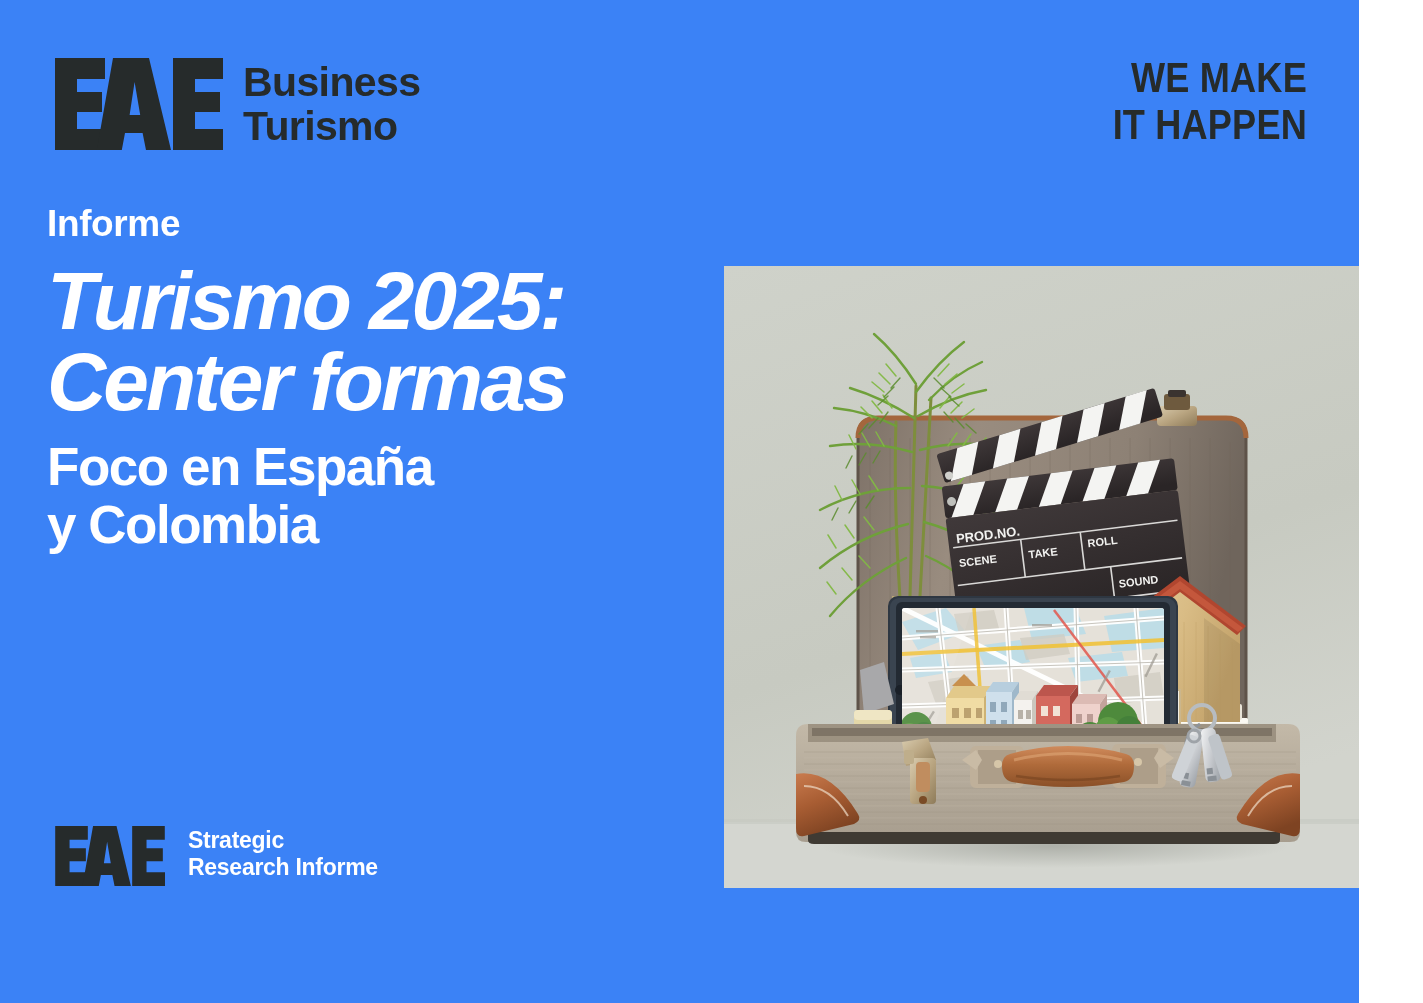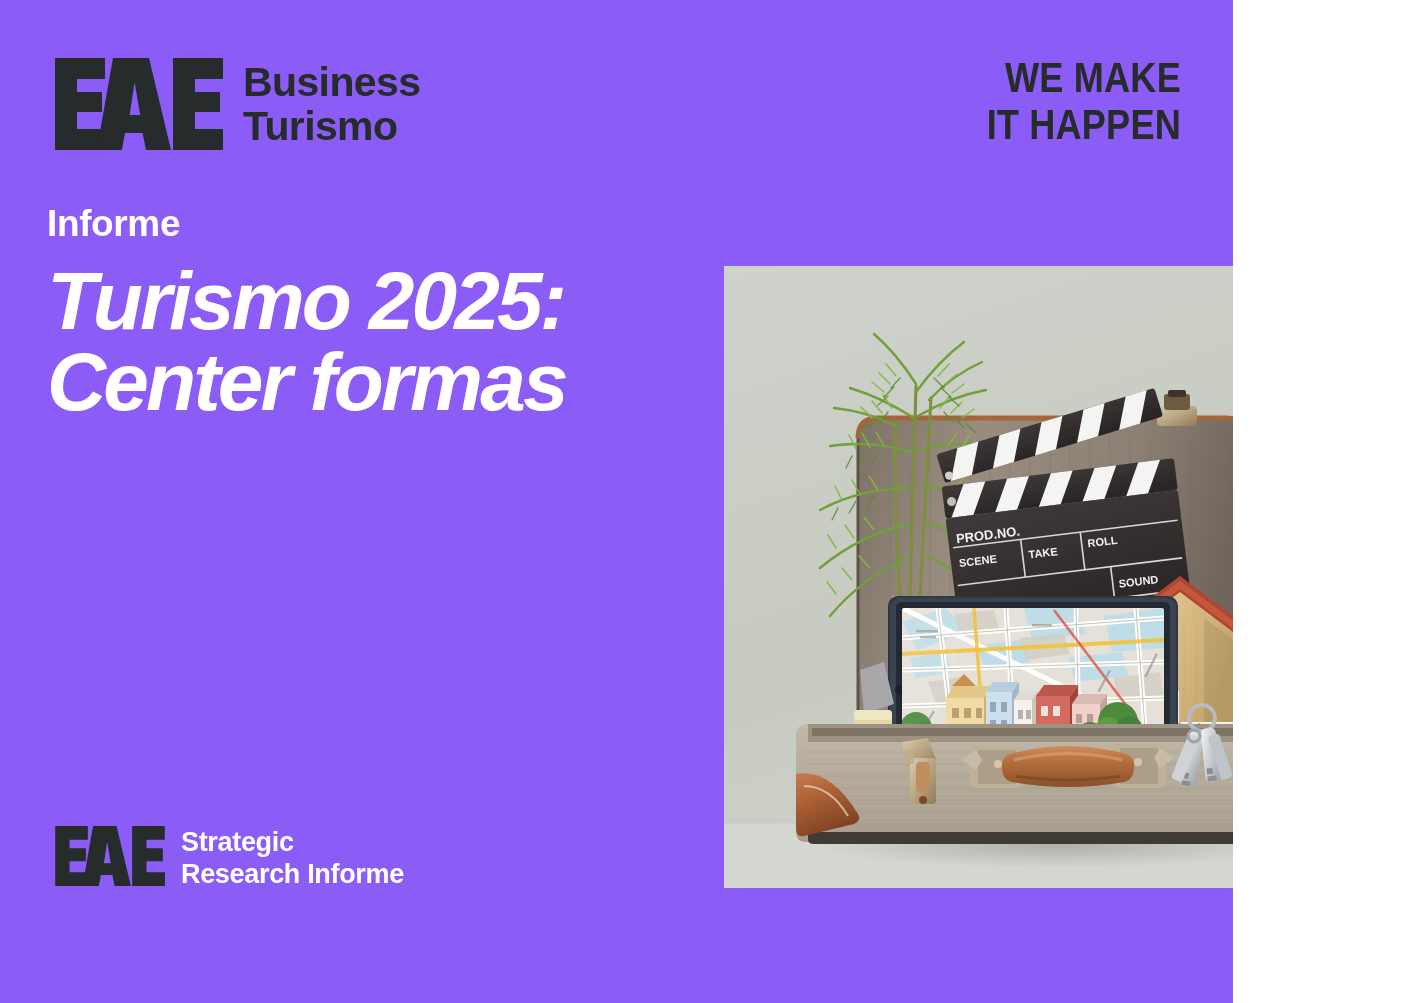--- a/index.html
+++ b/index.html
@@ -3,23 +3,23 @@
 <meta charset="utf-8">
 <style>
   * { margin:0; padding:0; box-sizing:border-box; }
   html,body{ background:#ffffff; }
   body{
     font-family:"Liberation Sans", sans-serif;
     -webkit-font-smoothing:antialiased;
   }
   #cover{
     position:relative;
-    width:1233px;
+    width:1359px;
     height:1003px;
-    background:#8b5cf6;
+    background:#3b82f6;
     overflow:hidden;
   }
 
   
   #brand-top{
     position:absolute;
     left:55px; top:58px;
     display:flex;
     align-items:flex-start;
     gap:20px;
@@ -91,25 +91,26 @@
   
   #brand-bottom{
     position:absolute;
     left:55px; top:826px;
     display:flex;
     align-items:flex-start;
     gap:16px;
   }
   #brand-bottom-words{
     color:#ffffff;
-    font-size:27px;
+    font-size:23px;
     font-weight:700;
     line-height:1.17;
     letter-spacing:-0.012em;
     padding-top:1px;
+    margin-left:7px;
   }
   #brand-bottom-words span{ display:block; white-space:nowrap; }
 
   
   #hero-photo{
     position:absolute;
     left:724px; top:266px;
     width:648px; height:622px;
     overflow:hidden;
     background:#C9CCC3;
@@ -145,20 +146,24 @@
     <span>WE MAKE</span>
     <span>IT HAPPEN</span>
   </div>
 
   <div id="headline-block">
     <div id="kicker">Informe</div>
     <h1 id="title">
       <span class="tline">Turismo 2025:</span>
       <span class="tline">Center formas</span>
     </h1>
+    <h2 id="subtitle">
+      <span class="sline">Foco en España</span>
+      <span class="sline">y Colombia</span>
+    </h2>
   </div>
 
   <div id="brand-bottom">
     <span class="eae-mark">
       <svg width="110" height="60" viewBox="0 0 168 92" aria-hidden="true">
         <g fill="#262B2B">
           <path d="M0 0 h50 v21 h-28 v13 h25 v20 h-25 v17 h29 v21 h-51 z"></path>
           <path d="M58 0 h36 l22 92 h-25 l-3.4 -17 h-17.6 l-3.2 17 h-25 z
                    M79.6 24 l-5 33 h10.6 z"></path>
           <path d="M118 0 h50 v21 h-28 v13 h25 v20 h-25 v17 h29 v21 h-51 z"></path>

